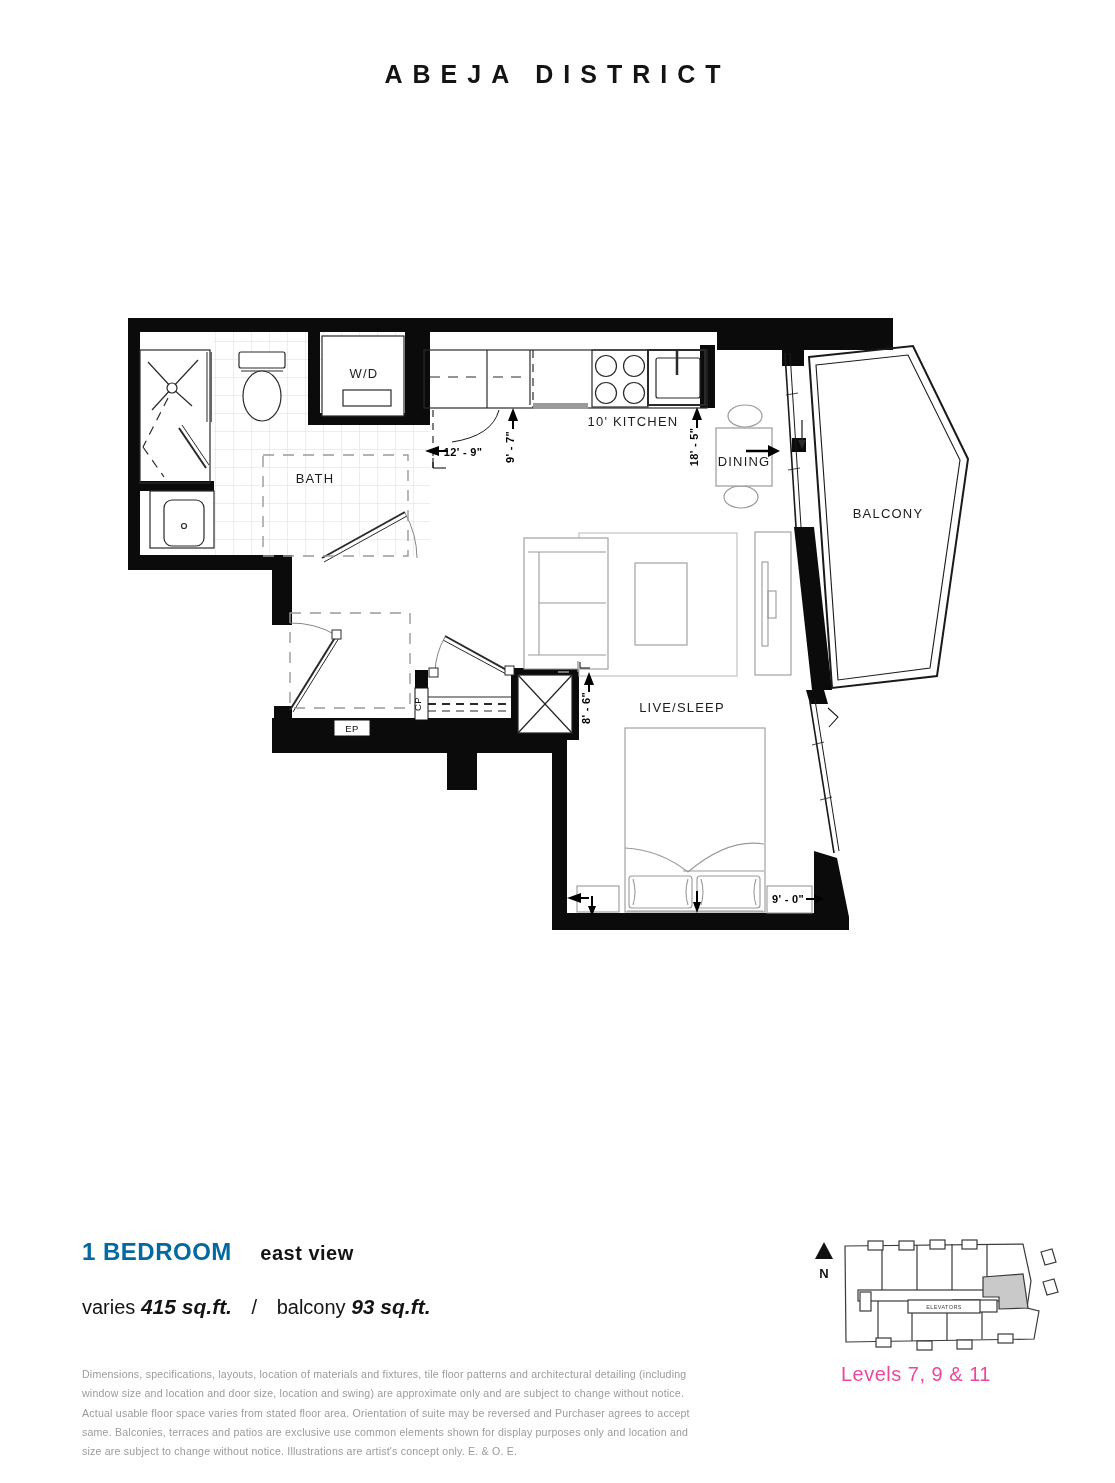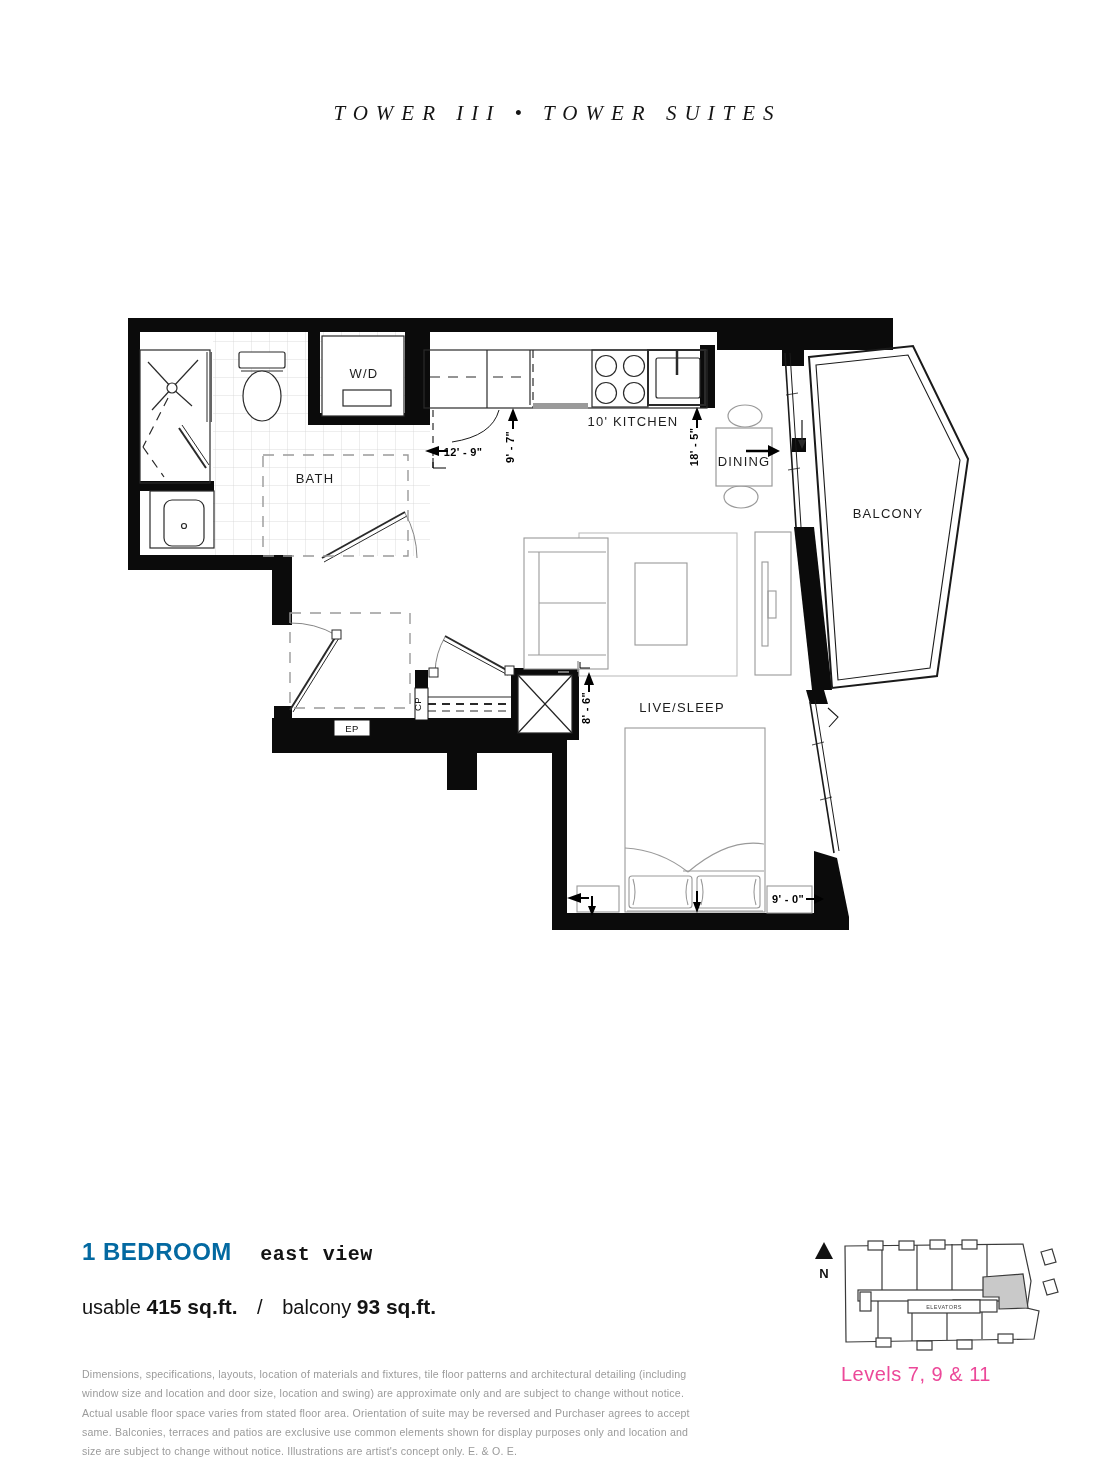--- a/index.html
+++ b/index.html
@@ -20,23 +20,23 @@
   
   .plan-svg{position:absolute;left:115px;top:300px;}
   .keyplan-svg{position:absolute;left:800px;top:1228px;}
   
   .suite-name{
     position:absolute;left:82px;top:1166px;font-size:41px;font-weight:400;
     letter-spacing:1.5px;color:#1c1c1c;
   }
   .bedroom-line{position:absolute;left:82px;top:1238px;}
   .bedroom-type{font-size:24px;font-weight:700;letter-spacing:0.5px;color:#0369a1;}
-  .bedroom-view{font-size:20px;font-weight:700;letter-spacing:0.5px;color:#141414;margin-left:24px;font-family:Liberation Mono, monospace;}
+  .bedroom-view{font-size:20px;font-weight:700;letter-spacing:0.5px;color:#141414;margin-left:24px;}
   .area-line{position:absolute;left:82px;top:1295px;font-size:20px;color:#141414;}
-  .area-line .num{font-weight:700;font-size:21px;}
+  .area-line .num{font-weight:700;font-size:21px;font-style:italic;}
   .area-line .sep{margin:0 14px;}
   .disclaimer{
     position:absolute;left:82px;top:1341px;width:614px;
     font-size:10.6px;line-height:1.82;color:#9b9b9b;letter-spacing:0.2px;margin-top:24px;
   }
   .levels{
     position:absolute;left:841px;top:1363px;font-size:20px;color:#ec4899;letter-spacing:0.5px;
   }
   
   text{font-family:"Liberation Sans", sans-serif;}
@@ -44,21 +44,21 @@
   .small-label{font-size:9.5px;fill:#111;letter-spacing:0.5px;}
   .dim-label{font-size:11px;font-weight:700;fill:#000;letter-spacing:0.3px;}
   .tiny-label{font-size:5.5px;fill:#444;letter-spacing:0.4px;}
   .north-label{font-size:13px;font-weight:600;fill:#111;}
 </style>
 </head>
 <body>
 
 <div id="page">
 
-  <div class="subtitle">TOWER III • TOWER SUITES</div>
+  <div class="brand">ABEJA DISTRICT</div>
 
   <svg class="plan-svg" width="880" height="648" viewBox="115 300 880 648" xmlns="http://www.w3.org/2000/svg">
 
     <defs>
       <pattern id="tile" width="18" height="18" patternUnits="userSpaceOnUse">
         <path d="M18,0 V18 H0" fill="none" stroke="#d4d4d4" stroke-width="0.8"></path>
       </pattern>
     </defs>
 
     <rect x="213" y="332" width="217" height="224" fill="url(#tile)"></rect>
@@ -283,21 +283,21 @@
       <line x1="802" y1="420" x2="802" y2="440" stroke="#2a2a2a" stroke-width="1.3"></line>
       <polygon points="798,440 806,440 802,449" fill="#2a2a2a"></polygon>
     </g>
   </svg>
 
   <div class="bedroom-line">
     <span class="bedroom-type">1 BEDROOM</span>
     <span class="bedroom-view">east view</span>
   </div>
   <div class="area-line">
-    <span>usable</span>
+    <span>varies</span>
     <span class="num">415 sq.ft.</span>
     <span class="sep">/</span>
     <span>balcony</span>
     <span class="num">93 sq.ft.</span>
   </div>
   <div class="disclaimer">Dimensions, specifications, layouts, location of materials and fixtures, tile floor patterns and architectural detailing (including window size and location and door size, location and swing) are approximate only and are subject to change without notice. Actual usable floor space varies from stated floor area. Orientation of suite may be reversed and Purchaser agrees to accept same. Balconies, terraces and patios are exclusive use common elements shown for display purposes only and location and size are subject to change without notice. Illustrations are artist's concept only. E. &amp; O. E.</div>
 
   <svg class="keyplan-svg" width="280" height="135" viewBox="800 1228 280 135" xmlns="http://www.w3.org/2000/svg">
     <g>
       <polygon points="824,1242 815,1259 833,1259" fill="#111"></polygon>

